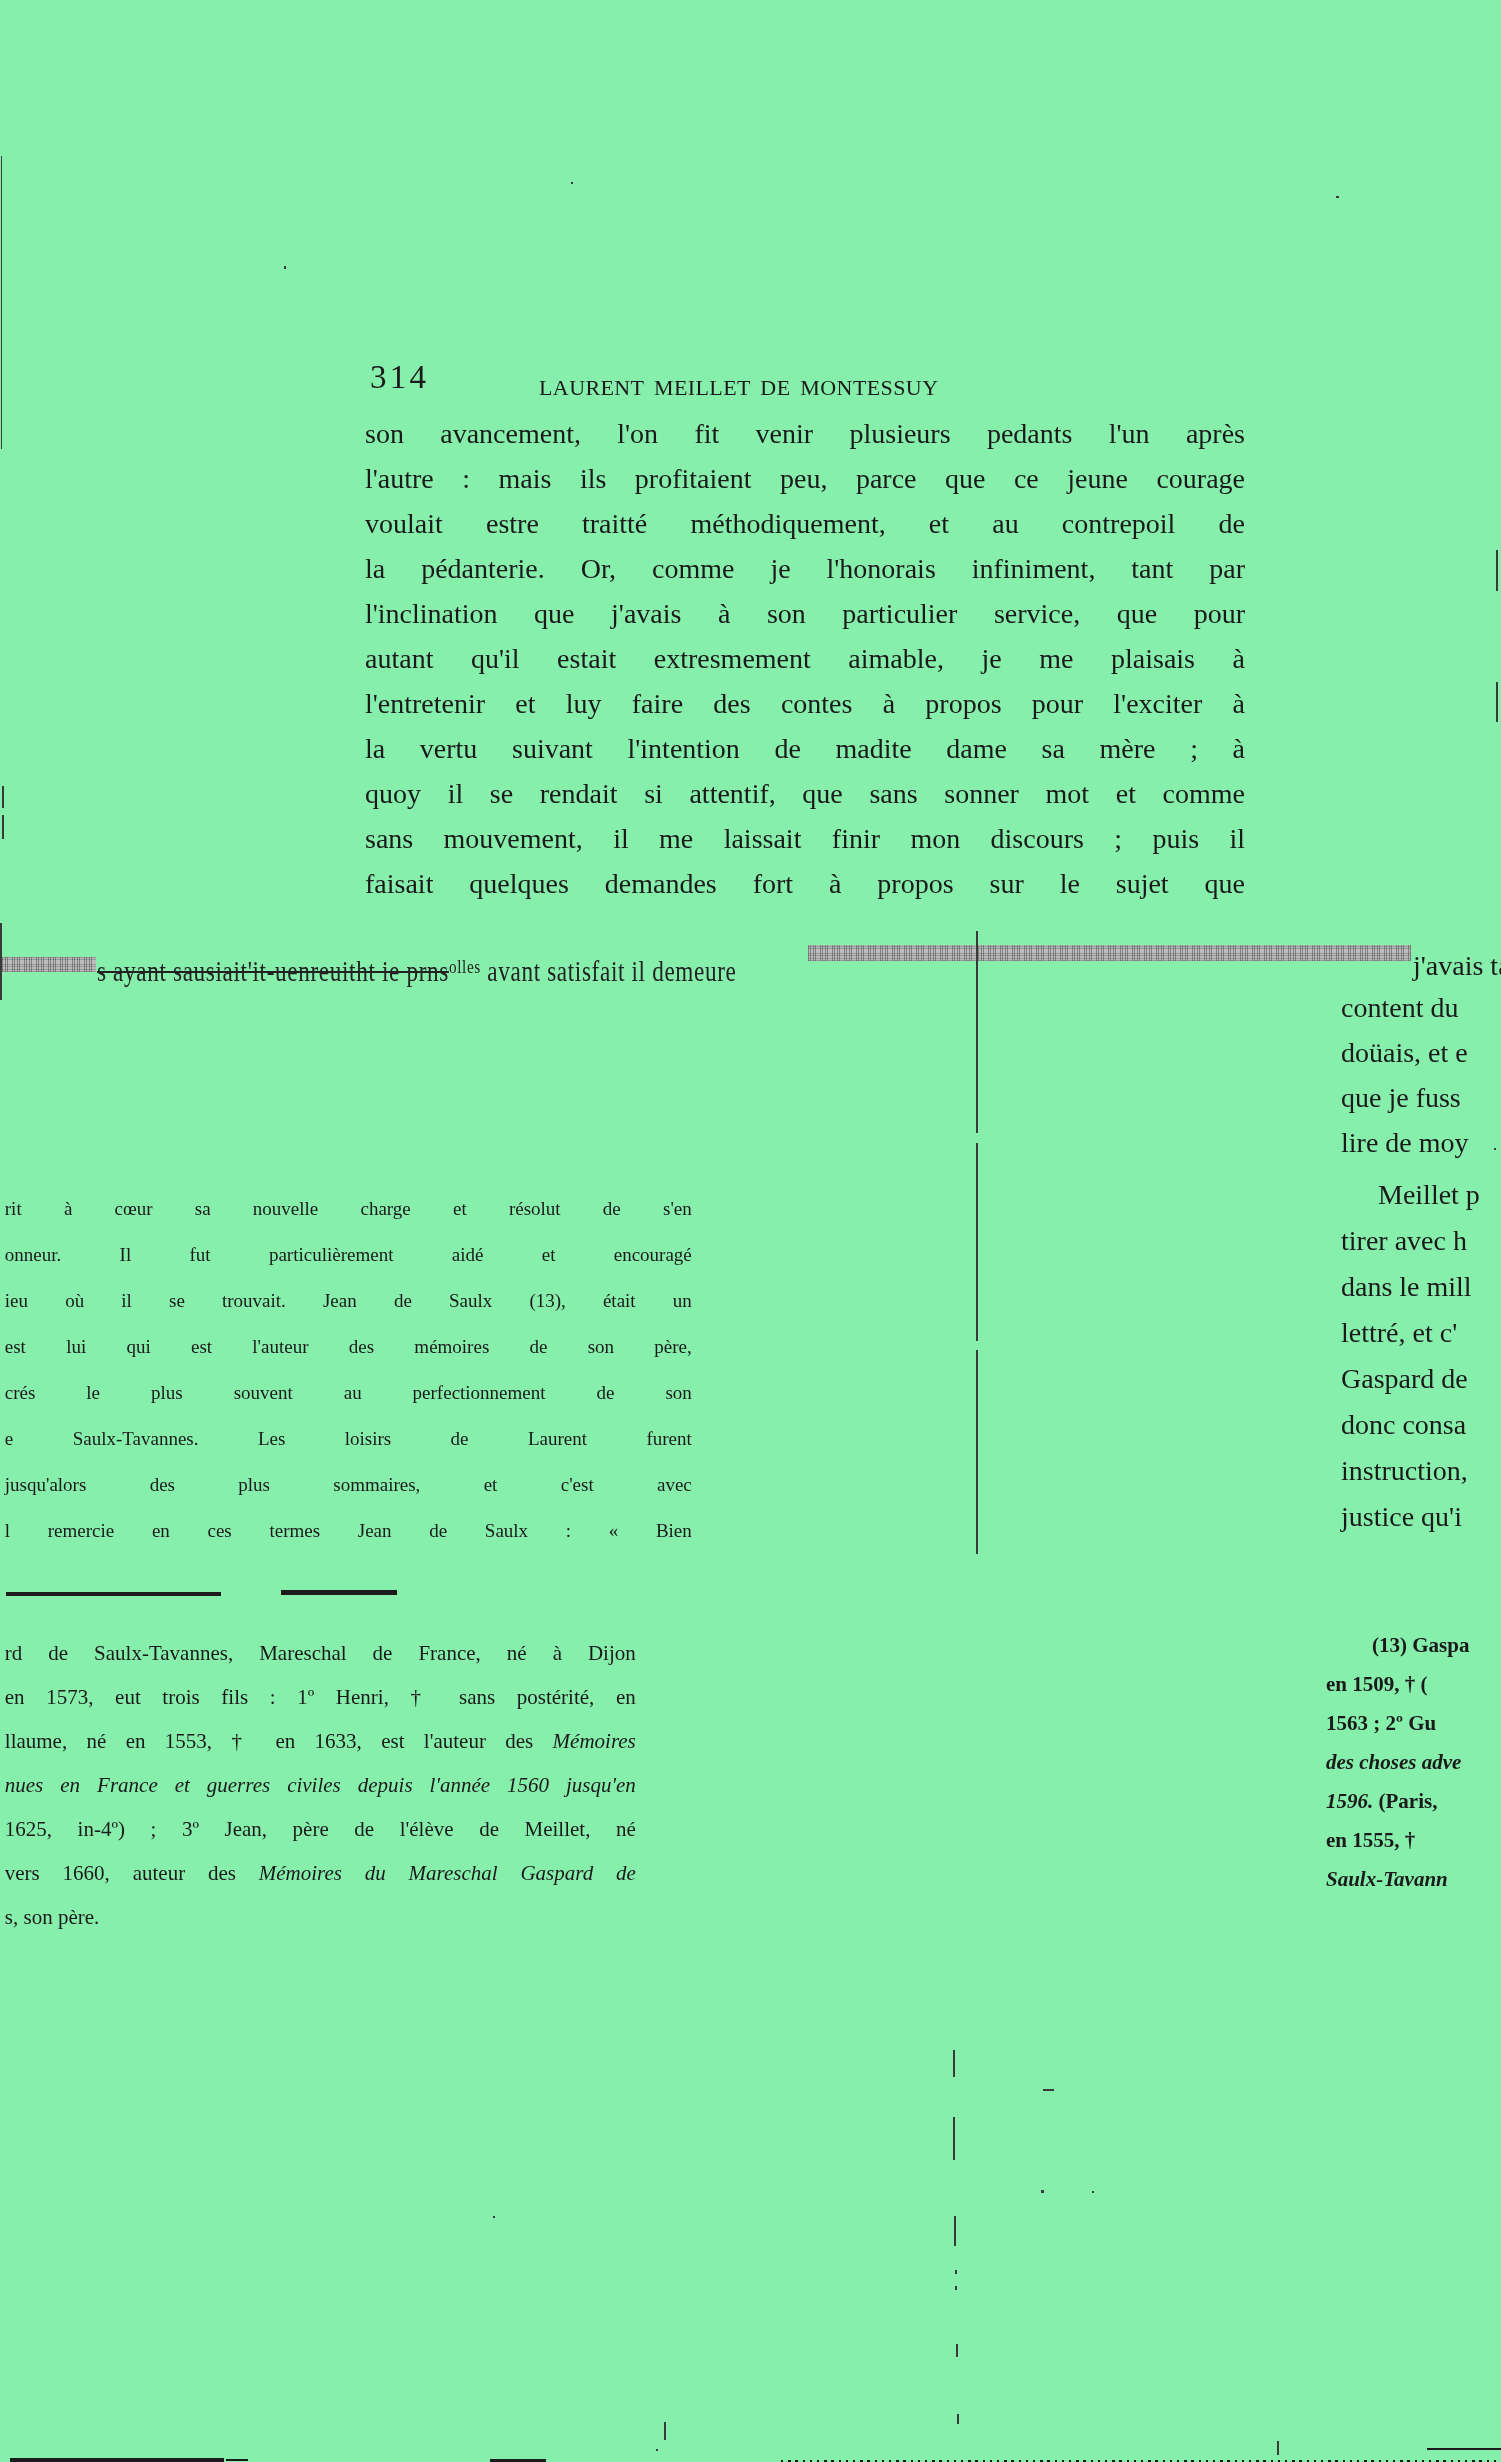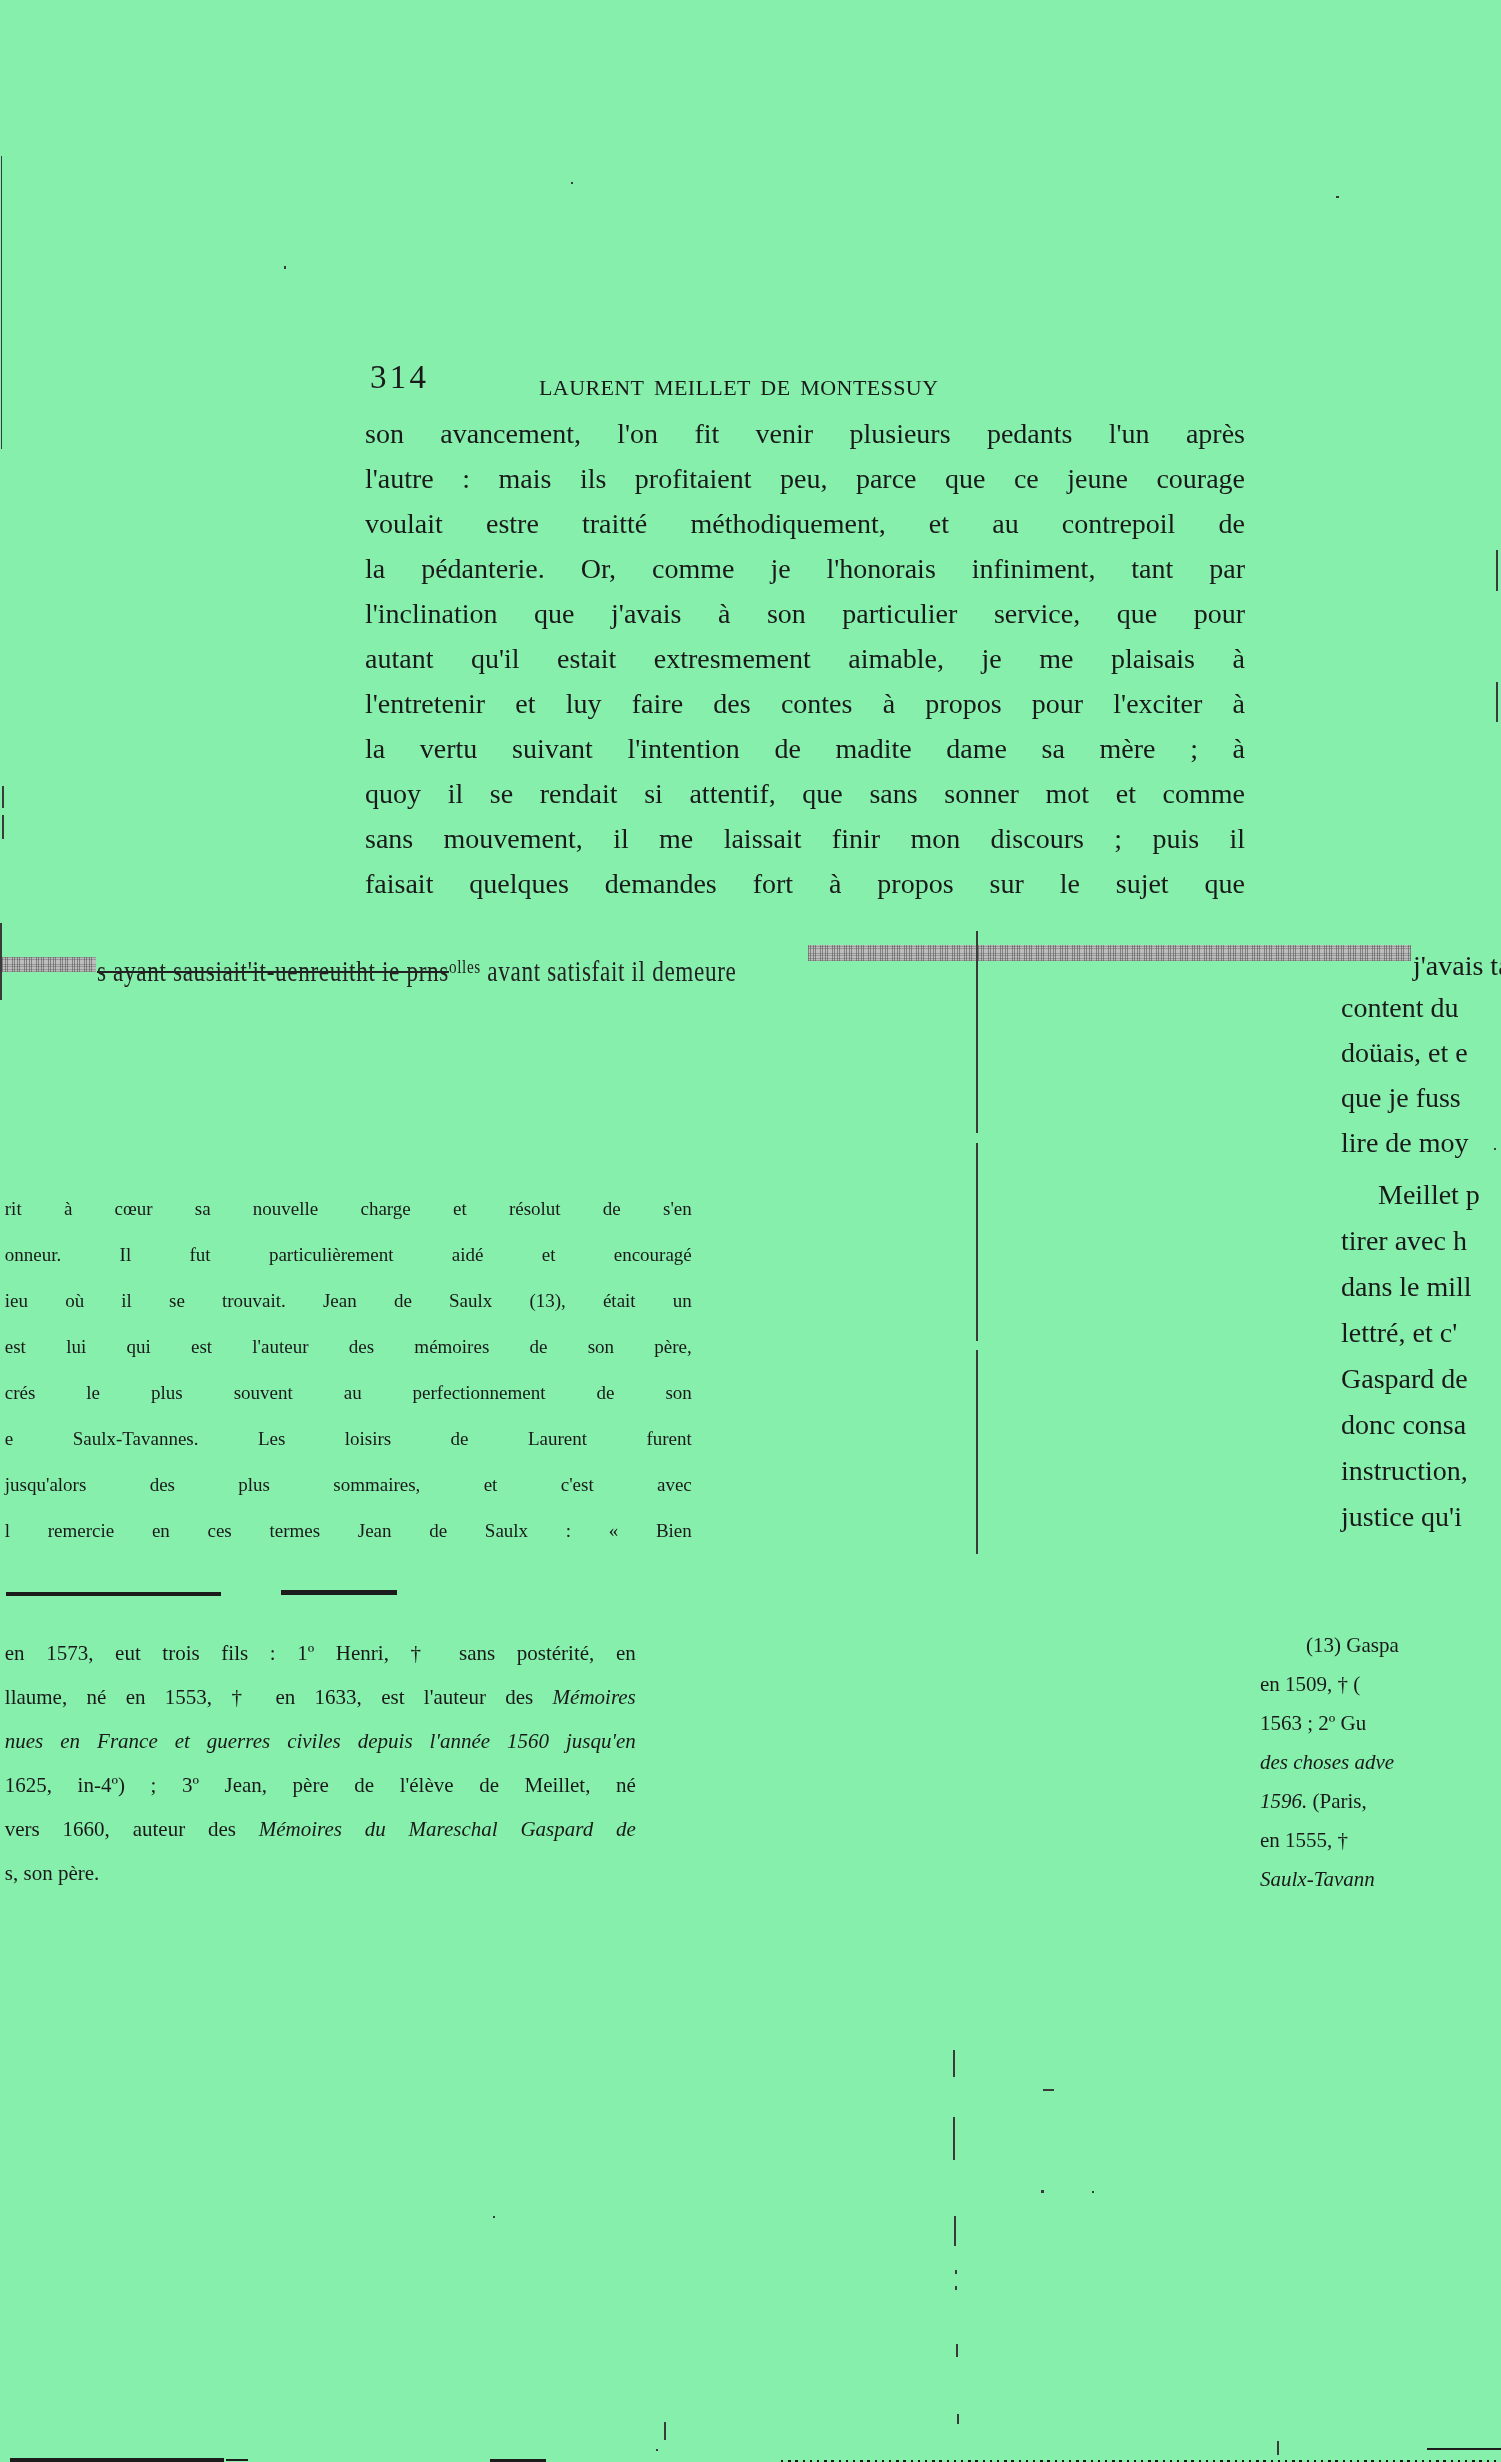--- a/index.html
+++ b/index.html
@@ -27,21 +27,21 @@
                       repeating-linear-gradient(0deg, rgba(80,80,80,.35) 0 0.8px, transparent 0.8px 2.4px);}
   .partialright{left:1413px;top:950px;font-size:28px;white-space:nowrap;}
 
   .leftcola{left:4.8px;top:985px;width:687px;font-size:27px;line-height:45px;}
   .leftcolb{left:4.8px;top:1186px;width:687px;font-size:19px;line-height:46px;}
   .rightcola{left:1341px;top:985px;font-size:28px;line-height:45px;white-space:nowrap;}
   .rightcolb{left:1341px;top:1172px;font-size:28px;line-height:46px;white-space:nowrap;}
   .rightcolb .ind{padding-left:37px;}
 
   .fnleft{left:4.8px;top:1631px;width:631px;font-size:21px;line-height:44px;}
-  .fnright{left:1260px;top:1626px;font-size:21px;line-height:39px;white-space:nowrap;}
+  .fnright{left:1326px;top:1626px;font-size:21px;line-height:39px;white-space:nowrap;font-weight:bold;}
   .fnright .ind{padding-left:46px;}
 
   .dotline{position:absolute;background-image:repeating-linear-gradient(90deg,#161616 0 2.4px,transparent 2.4px 7.2px);}
 </style>
 </head>
 <body>
 
 <div class="page">
 
   <div class="abs pagenum">314</div>
@@ -93,20 +93,21 @@
     <div>Gaspard de</div>
     <div>donc consa</div>
     <div>instruction,</div>
     <div>justice qu'i</div>
   </div>
 
   <div class="art" style="left:5.6px;top:1592px;width:215px;height:4px;"></div>
   <div class="art" style="left:281px;top:1590px;width:116px;height:4.8px;"></div>
 
   <div class="abs fnleft">
+    <div class="ln">rd de Saulx-Tavannes, Mareschal de France, né à Dijon</div>
     <div class="ln">en 1573, eut trois fils : 1º Henri, † sans postérité, en</div>
     <div class="ln"><span>llaume, né en 1553, † en 1633, est l'auteur des </span><span class="it">Mémoires</span></div>
     <div class="ln it">nues en France et guerres civiles depuis l'année 1560 jusqu'en</div>
     <div class="ln">1625, in-4º) ; 3º Jean, père de l'élève de Meillet, né</div>
     <div class="ln"><span>vers 1660, auteur des </span><span class="it">Mémoires du Mareschal Gaspard de</span></div>
     <div class="nj">s, son père.</div>
   </div>
 
   <div class="abs fnright">
     <div class="ind">(13) Gaspa</div>

